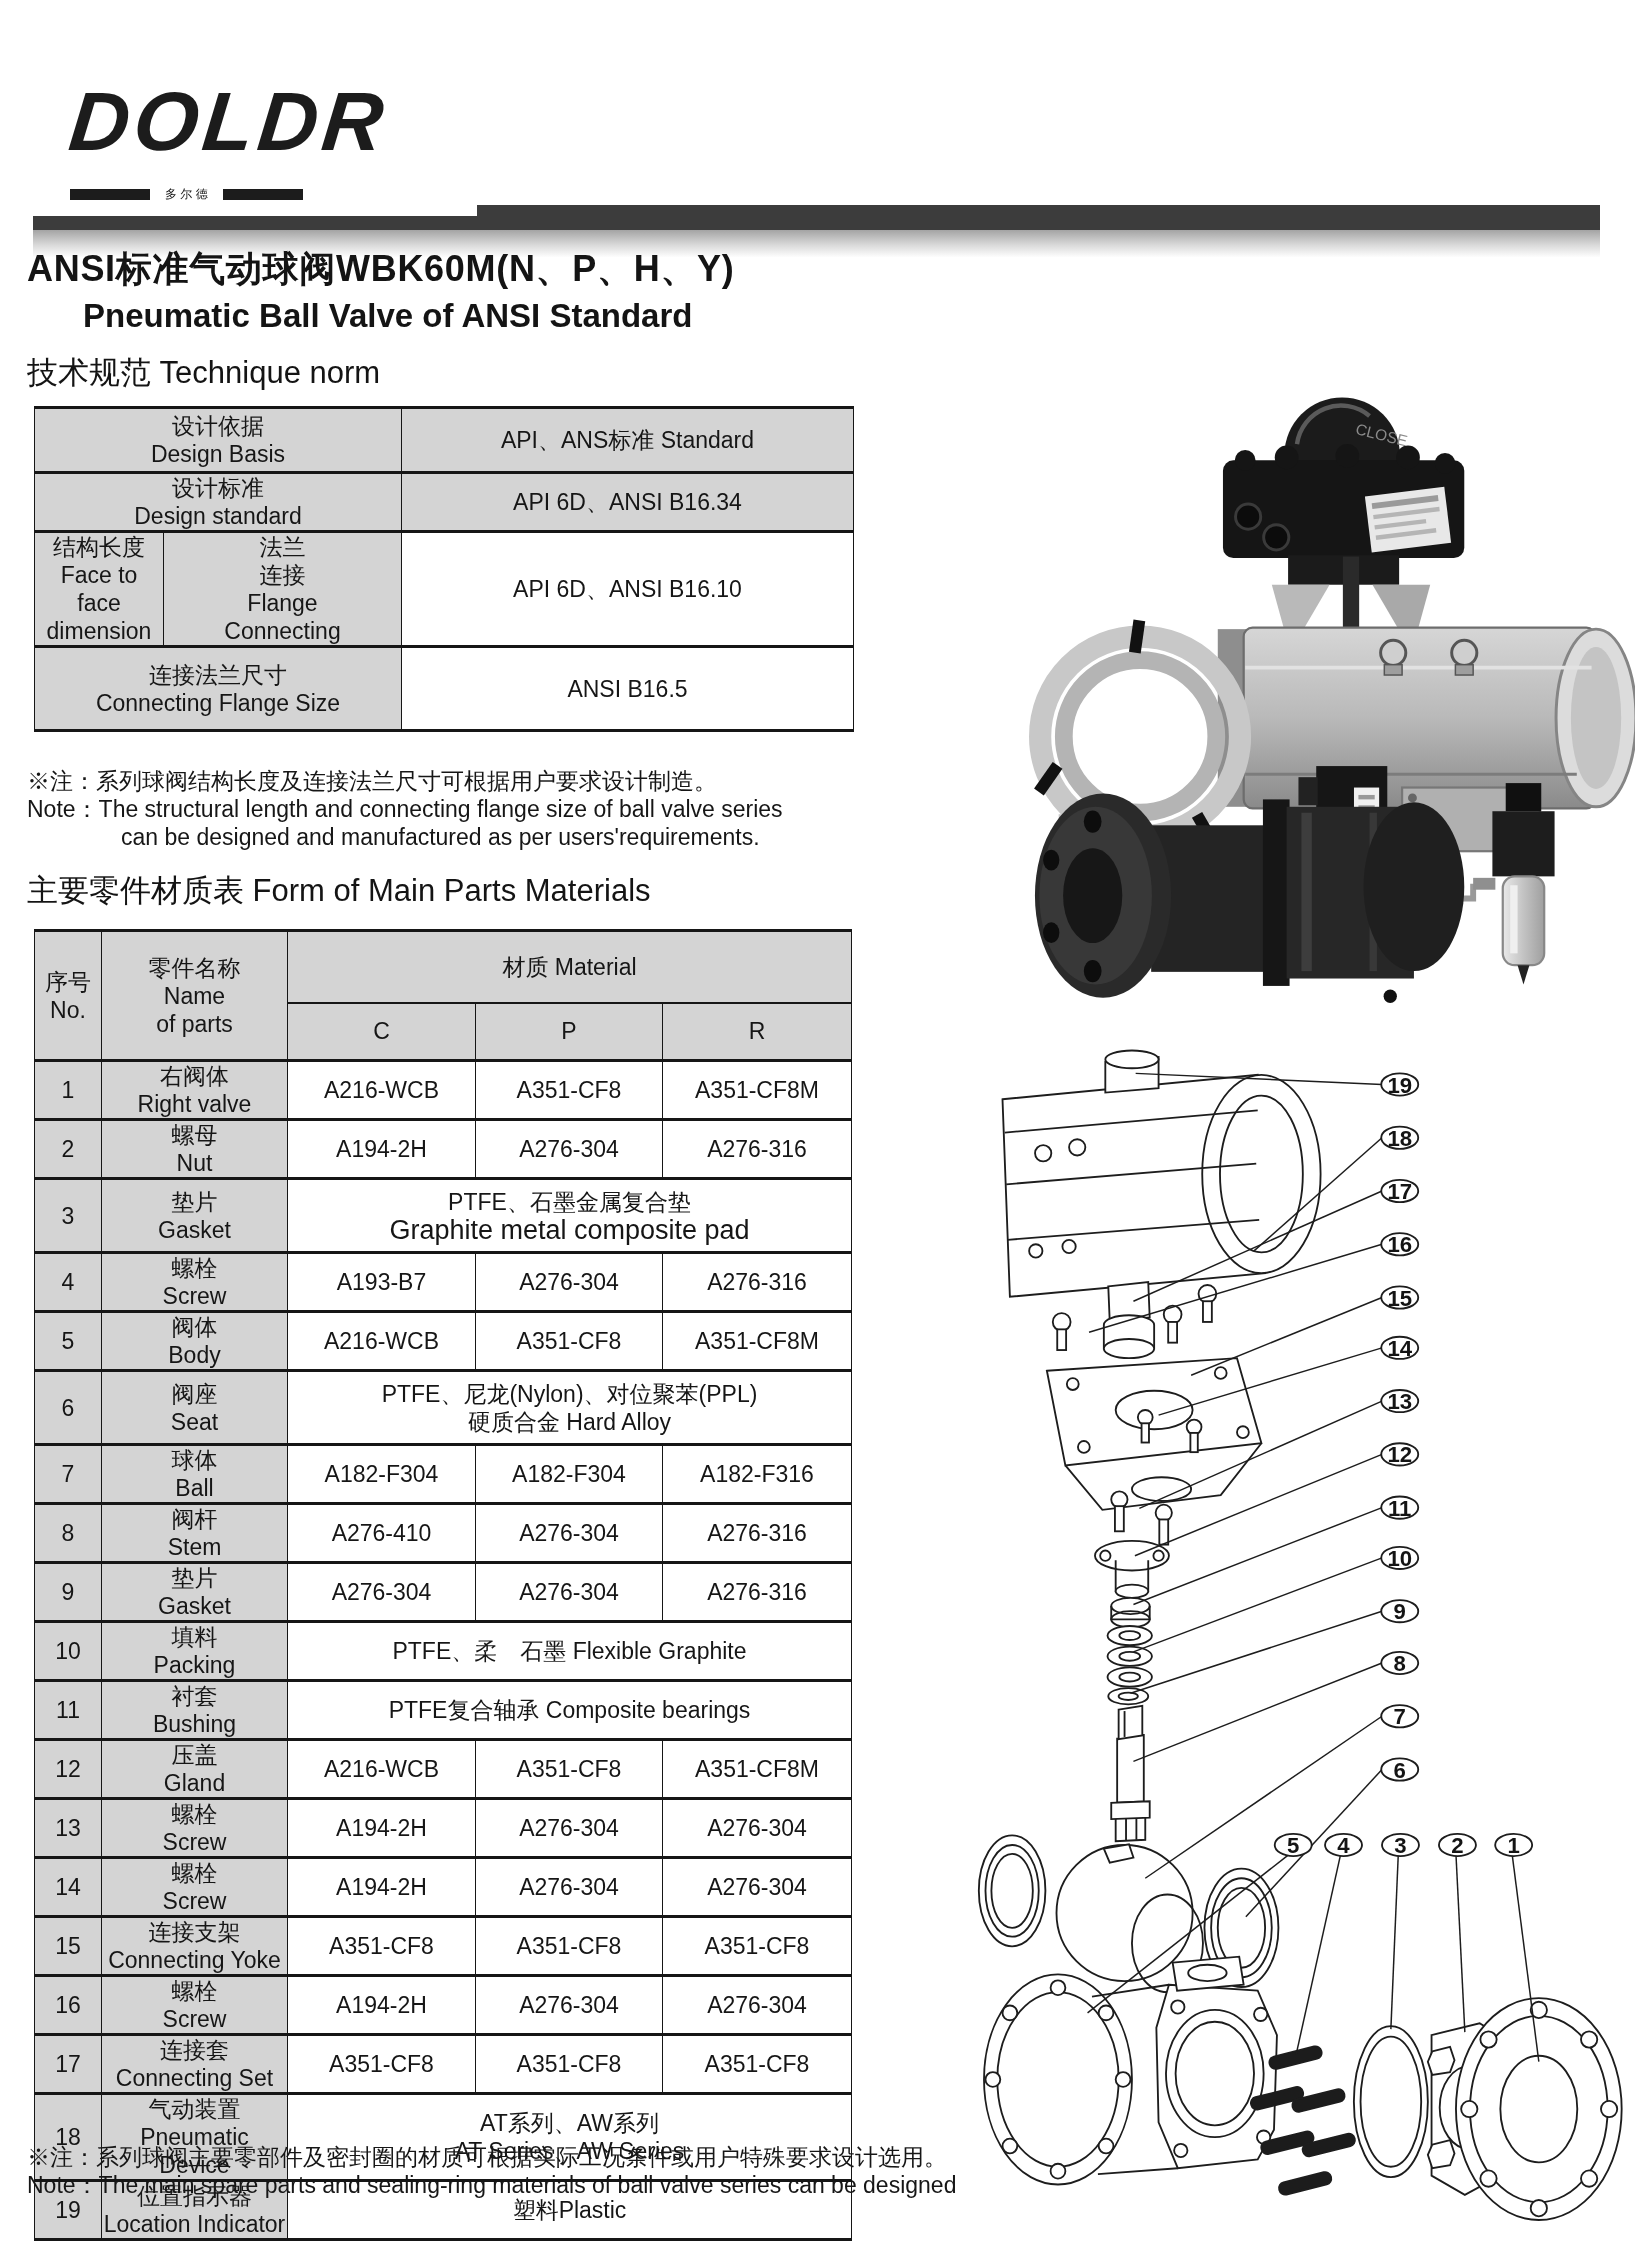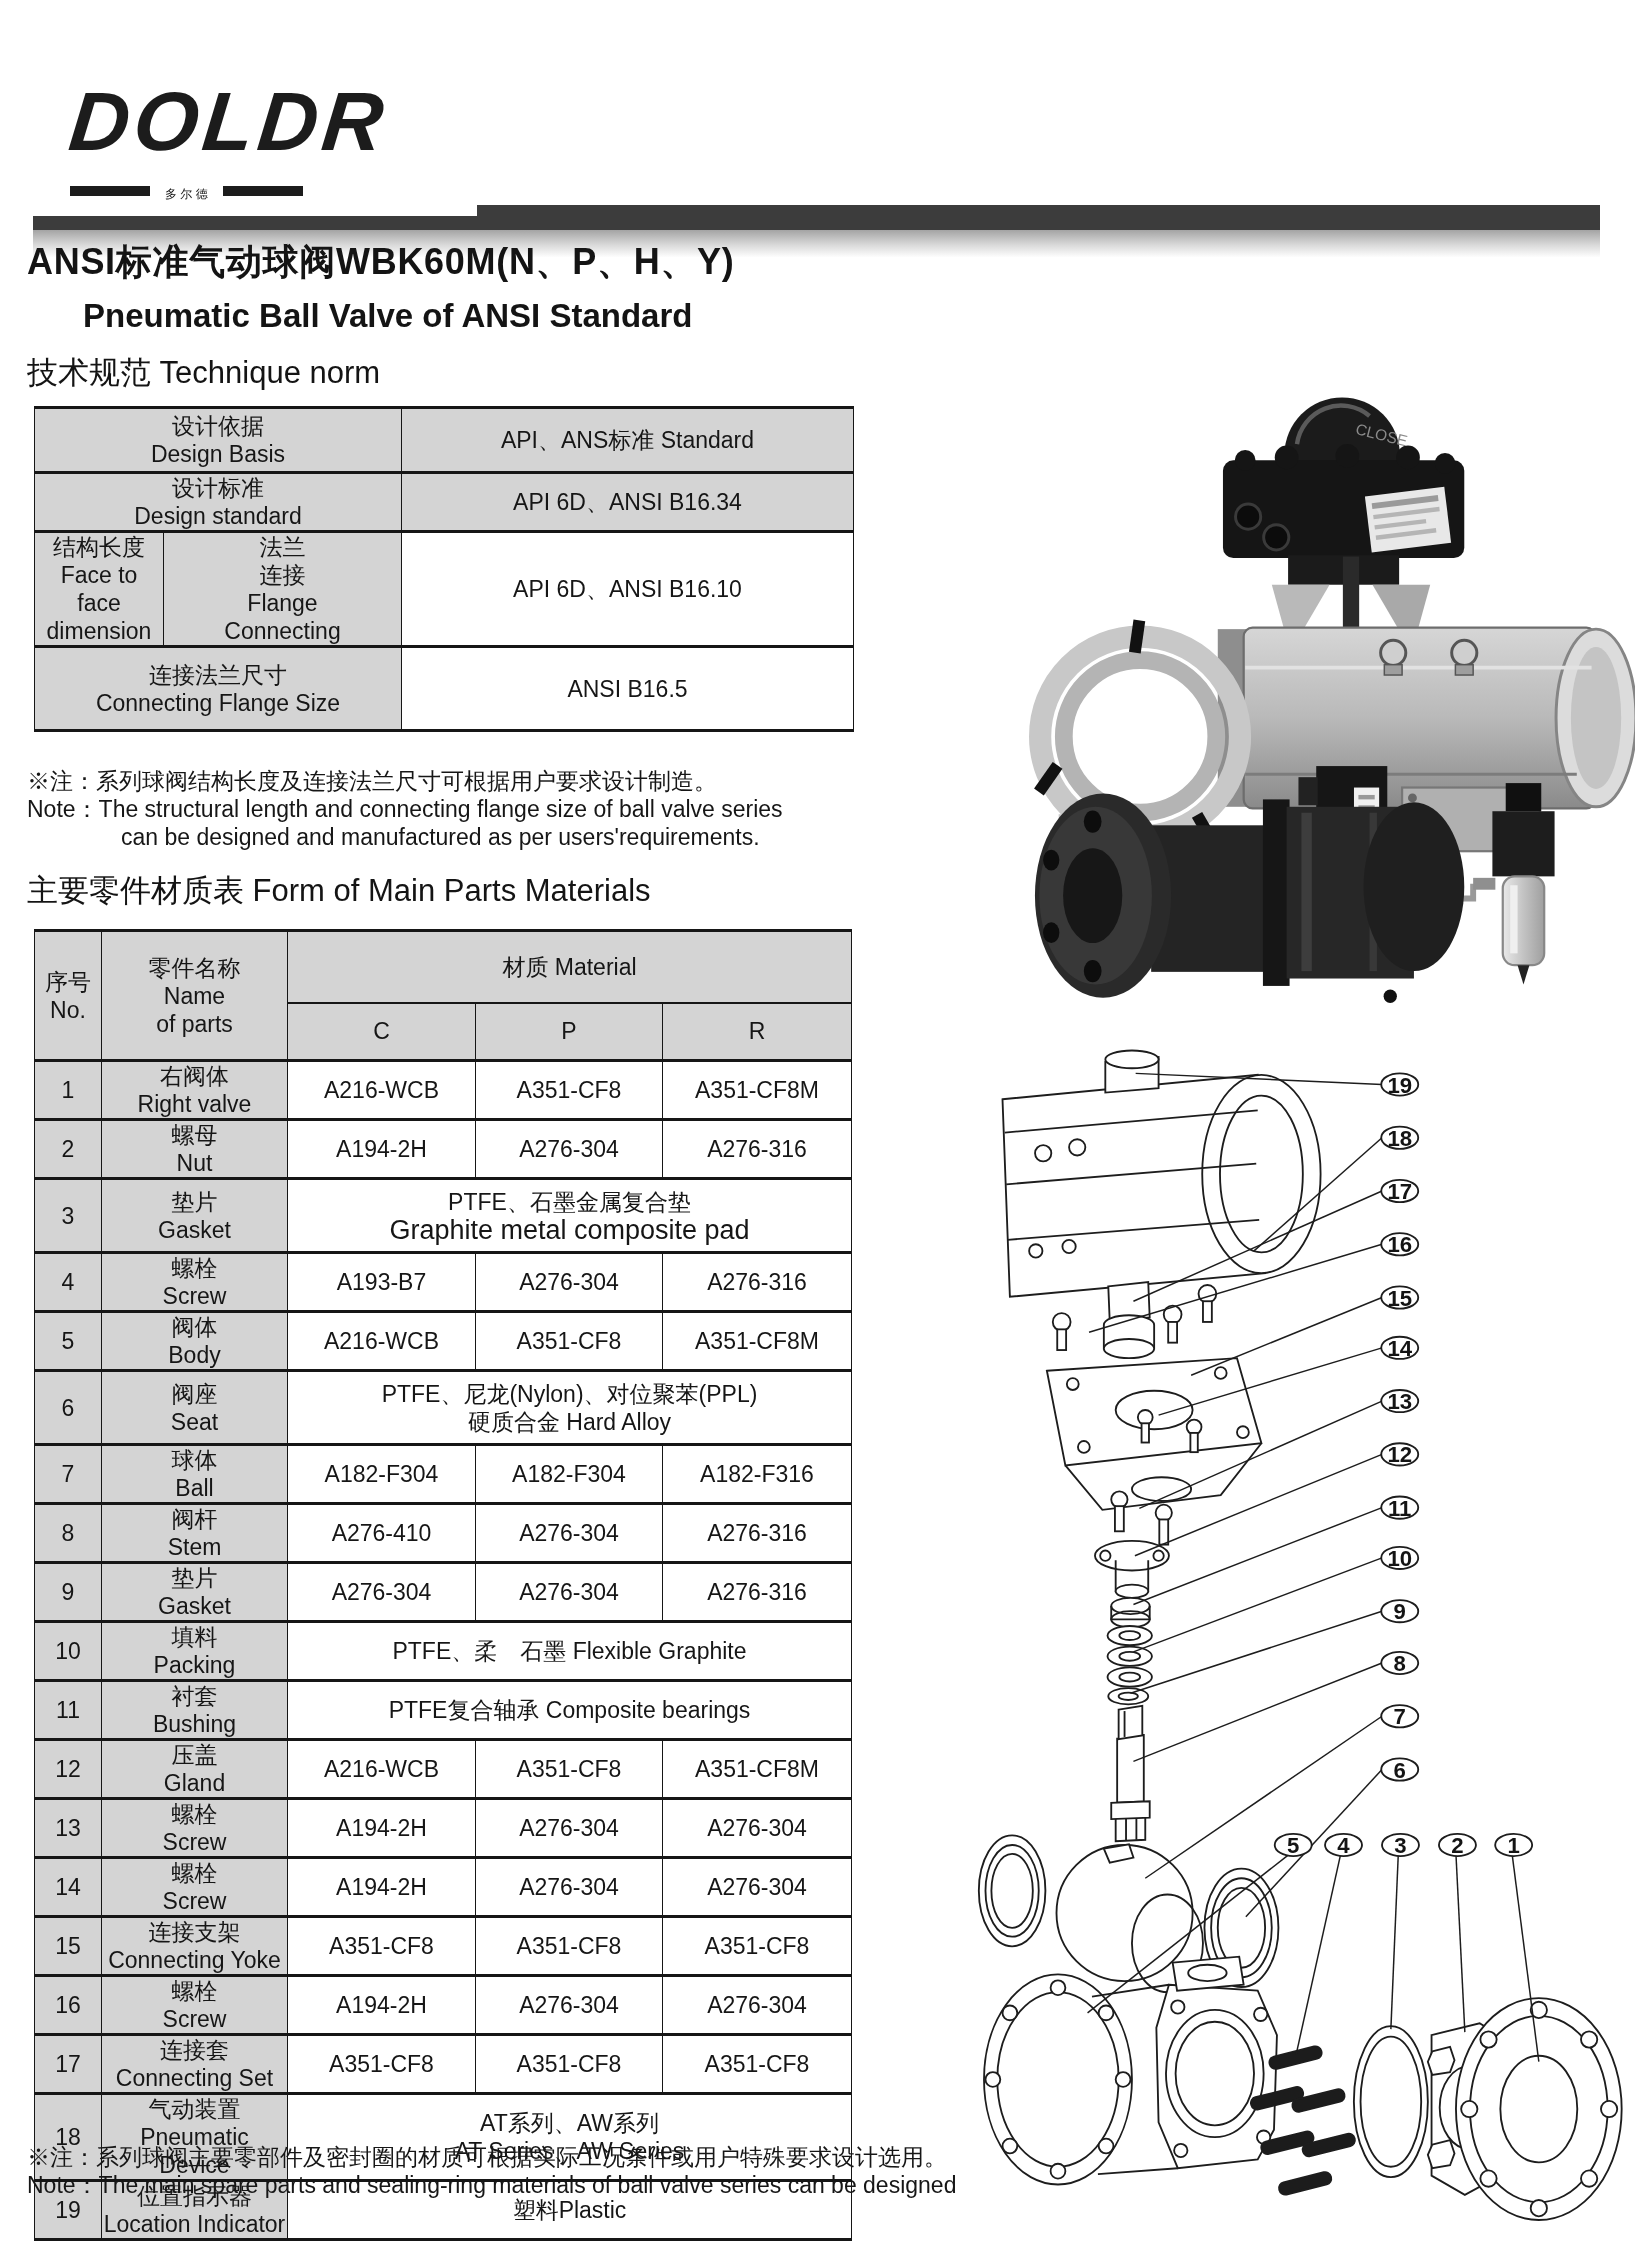--- a/index.html
+++ b/index.html
@@ -14,30 +14,30 @@
   .abs{position:absolute;}
 
   
   .logo-brand{
     left:70px;top:83px;
     font-size:83px;line-height:77px;
     font-weight:900;font-style:italic;
     letter-spacing:4.4px;color:#1c1c1c;
     transform:skewX(-6deg);
   }
-  .logo-cn-row{left:70px;top:186px;display:flex;align-items:flex-start;gap:15px;}
+  .logo-cn-row{left:70px;top:186px;display:flex;align-items:center;gap:15px;}
   .logo-dash{width:80px;height:10.4px;background:#1c1c1c;}
 
   
   .bar-left{left:33px;top:216px;width:444px;height:14px;background:#3c3c3c;}
   .bar-right{left:477px;top:205px;width:1123px;height:25px;background:#3c3c3c;}
   .bar-grad{left:33px;top:230px;width:1567px;height:27px;
     background:linear-gradient(180deg,#a4a4a4 0%,#d9d9d9 55%,#fdfdfd 100%);}
 
-  .cn-title{left:27px;top:238px;font-size:36px;font-weight:700;letter-spacing:0.7px;white-space:nowrap;}
+  .cn-title{left:27px;top:245px;font-size:36px;font-weight:700;letter-spacing:0.7px;white-space:nowrap;}
   .en-title{left:83px;top:297px;font-size:33px;font-weight:700;white-space:nowrap;}
   .sec-heading{font-size:31px;font-weight:400;white-space:nowrap;}
   .sec1{left:27px;top:352px;}
   .sec2{left:27px;top:870px;}
 
   
   table{border-collapse:collapse;table-layout:fixed;}
   td{
     border:1.5px solid #161616;
     border-top-width:3px;border-bottom-width:3px;

